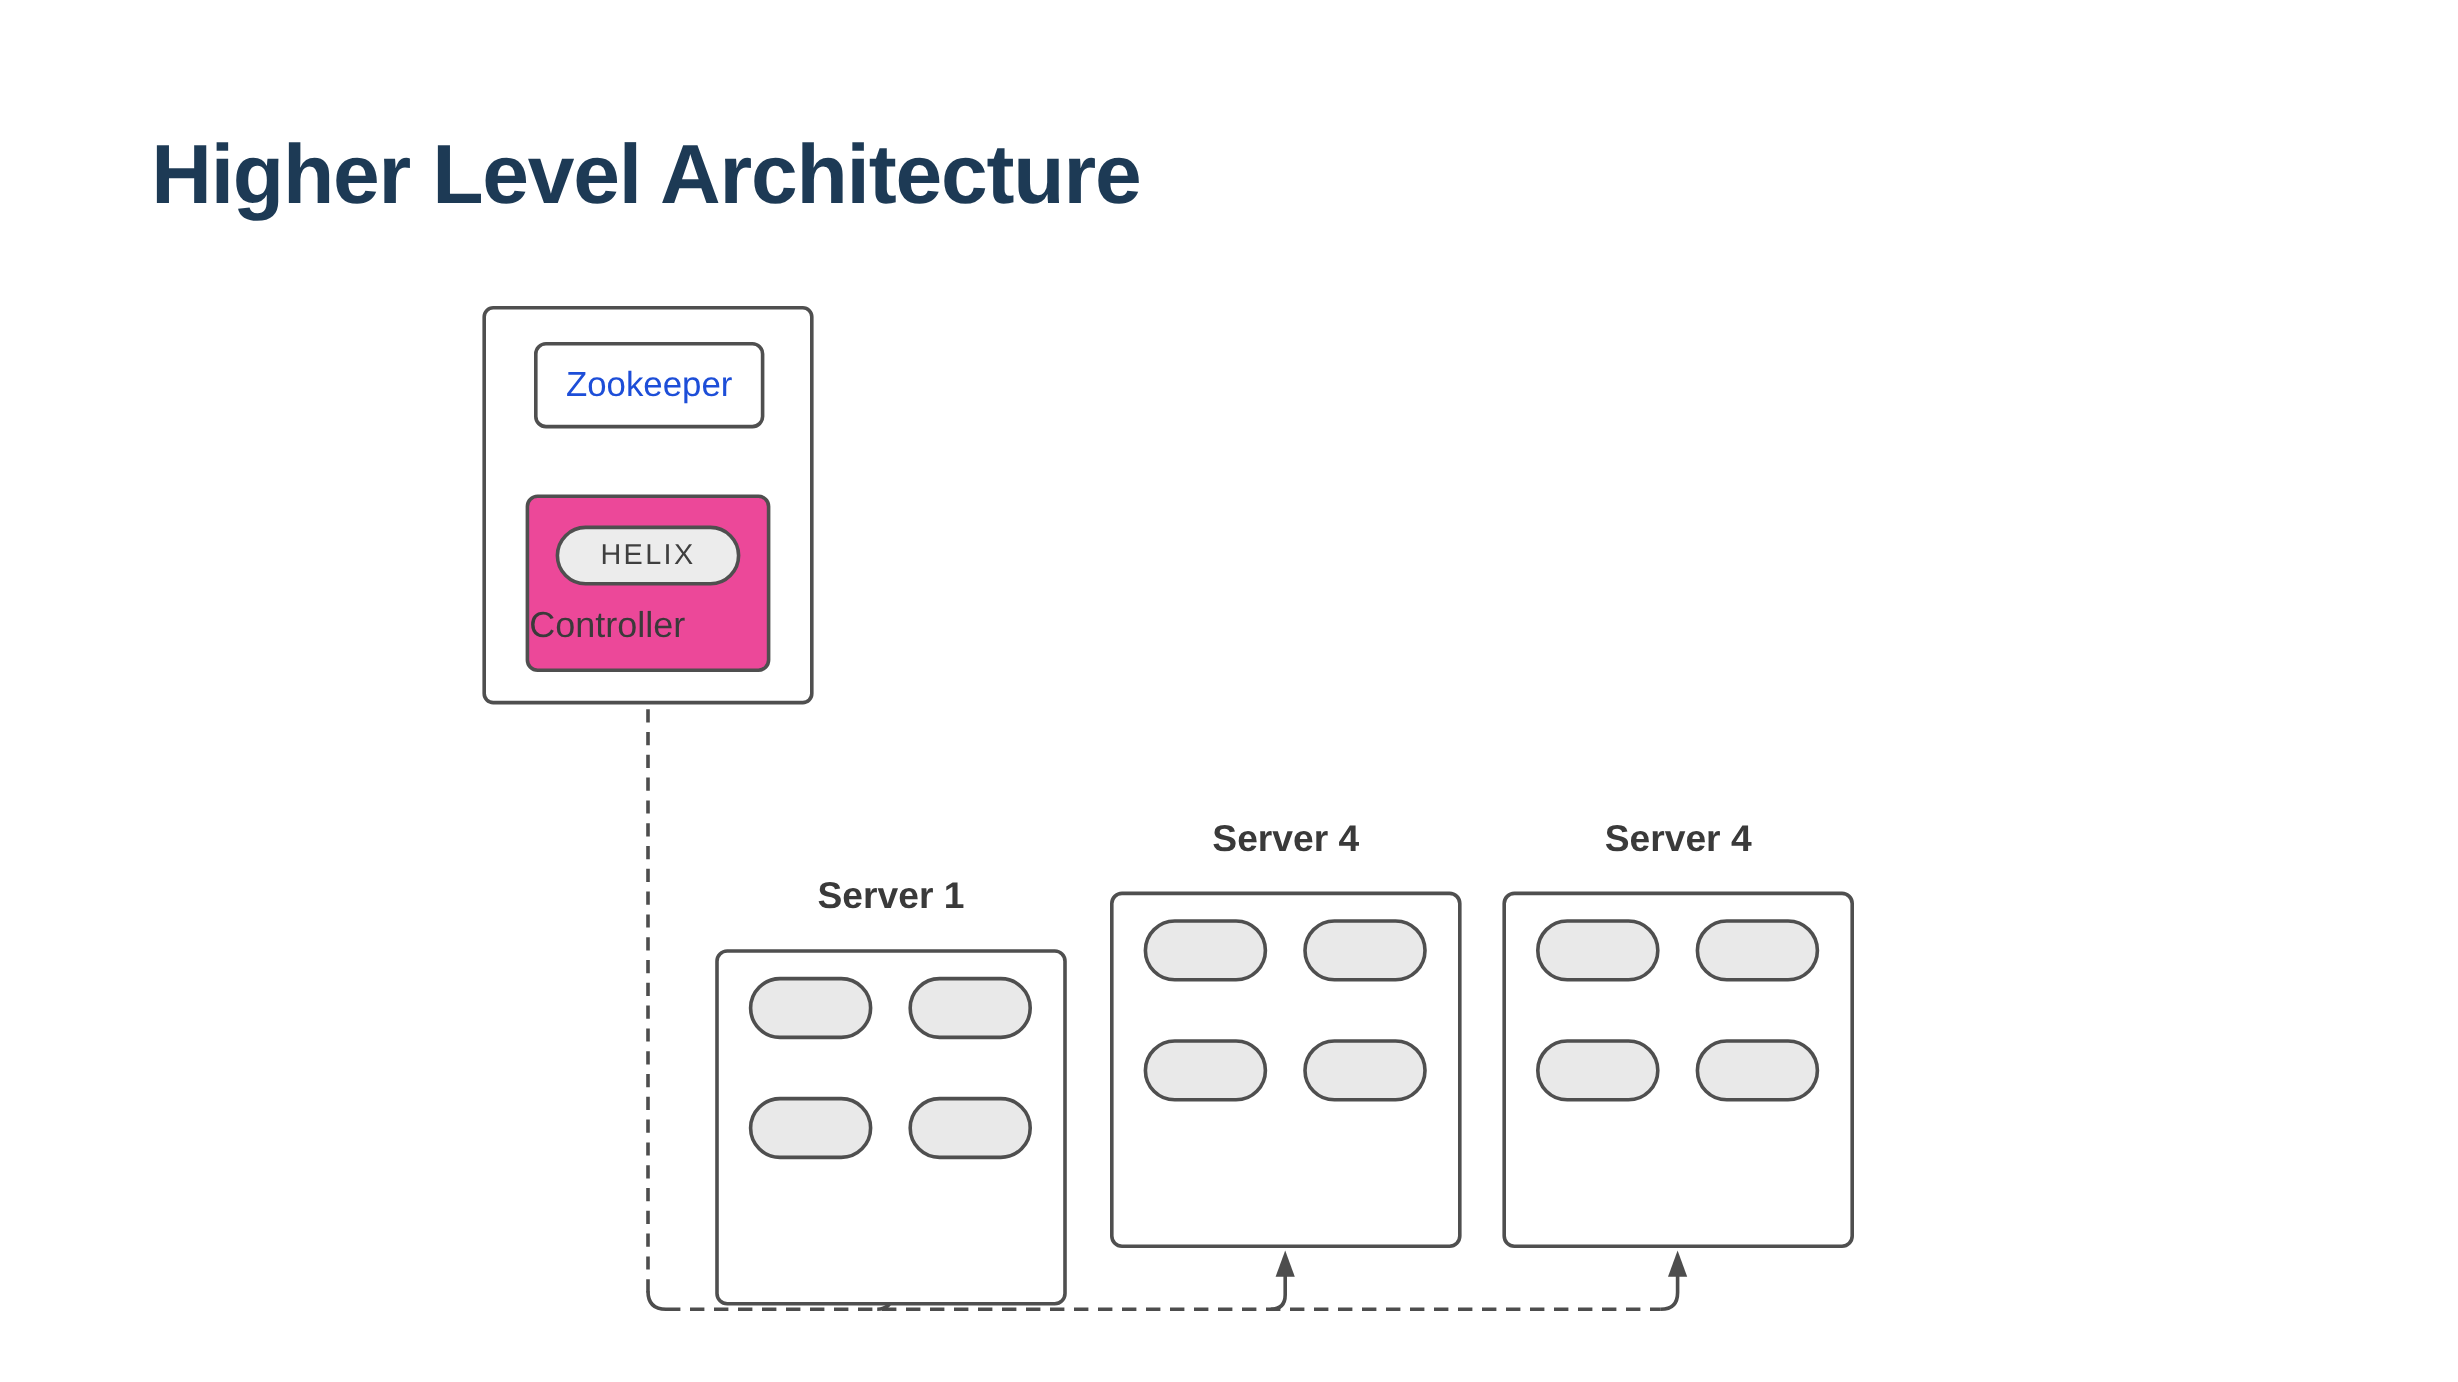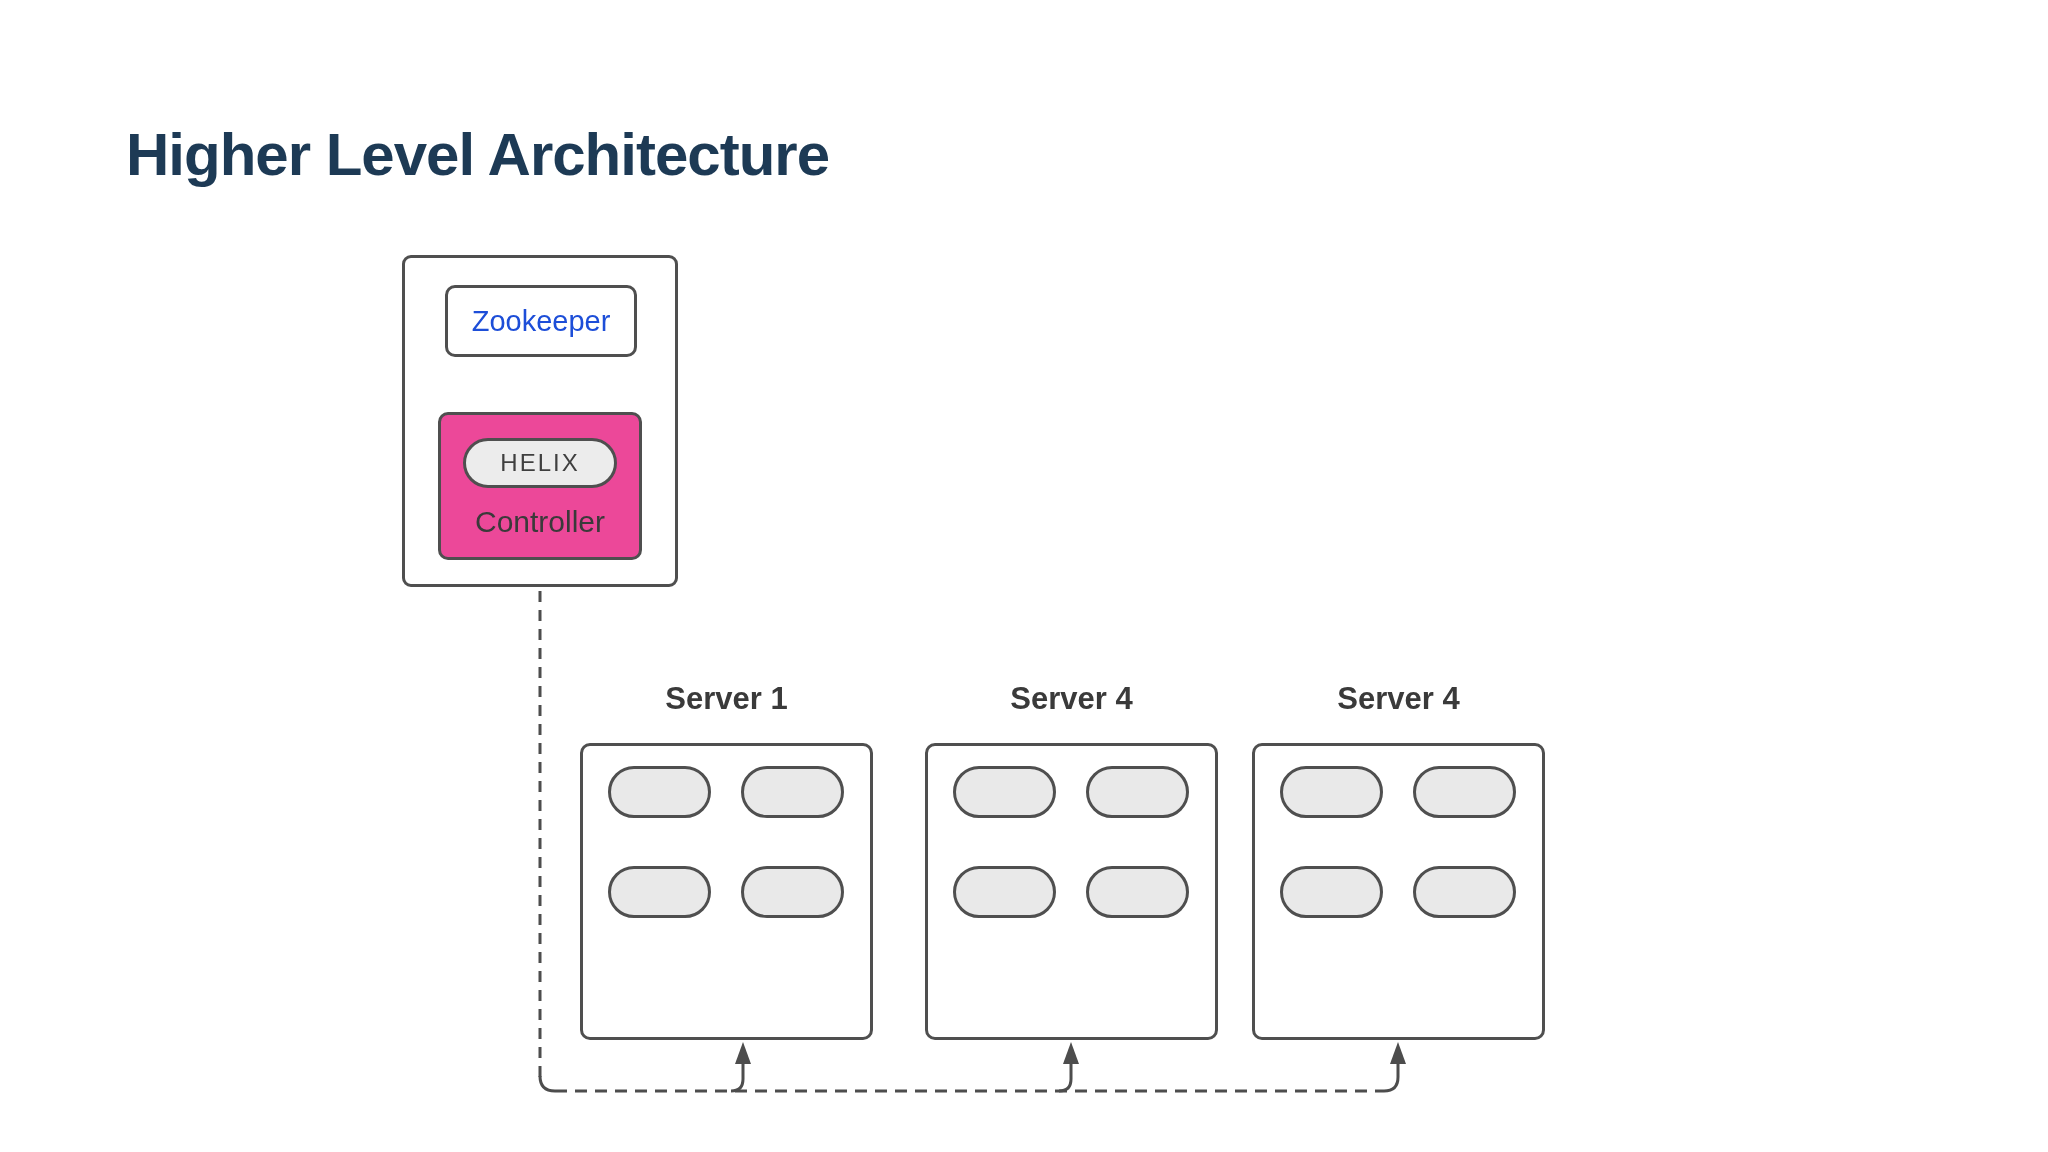--- a/index.html
+++ b/index.html
@@ -13,23 +13,23 @@
   }
   .slide {
     position: relative;
     width: 2048px;
     height: 1152px;
     background: #ffffff;
   }
   .slide-title {
     position: absolute;
     left: 126px;
-    top: 125px;
+    top: 110px;
     margin: 0;
-    font-size: 60px;
+    font-size: 70px;
     font-weight: 700;
     letter-spacing: -1px;
     line-height: 1;
     color: #1d3a55;
     white-space: nowrap;
   }
   
   .cluster-box {
     position: absolute;
     left: 402px;
@@ -83,21 +83,21 @@
     justify-content: center;
     font-size: 24px;
     letter-spacing: 2px;
     color: #3f3f3f;
   }
   .controller-label {
     position: absolute;
     left: 0;
     top: 92px;
     width: 100%;
-    text-align: center;
+    text-align: left;
     font-size: 30px;
     line-height: 1;
     color: #3a3a3a;
   }
   
   .server-label {
     position: absolute;
     top: 683px;
     width: 293px;
     text-align: center;
@@ -109,21 +109,21 @@
   .server-box {
     position: absolute;
     top: 743px;
     width: 293px;
     height: 297px;
     box-sizing: border-box;
     border: 3px solid #4f4f4f;
     border-radius: 10px;
     background: #ffffff;
   }
-  .server-1 { left: 580px; }
+  .server-1 { left: 596px; margin-top: 48px; }
   .server-2 { left: 925px; }
   .server-3 { left: 1252px; }
   .slot {
     position: absolute;
     width: 103px;
     height: 52px;
     box-sizing: border-box;
     border: 3px solid #4f4f4f;
     border-radius: 26px;
     background: #e9e9e9;

